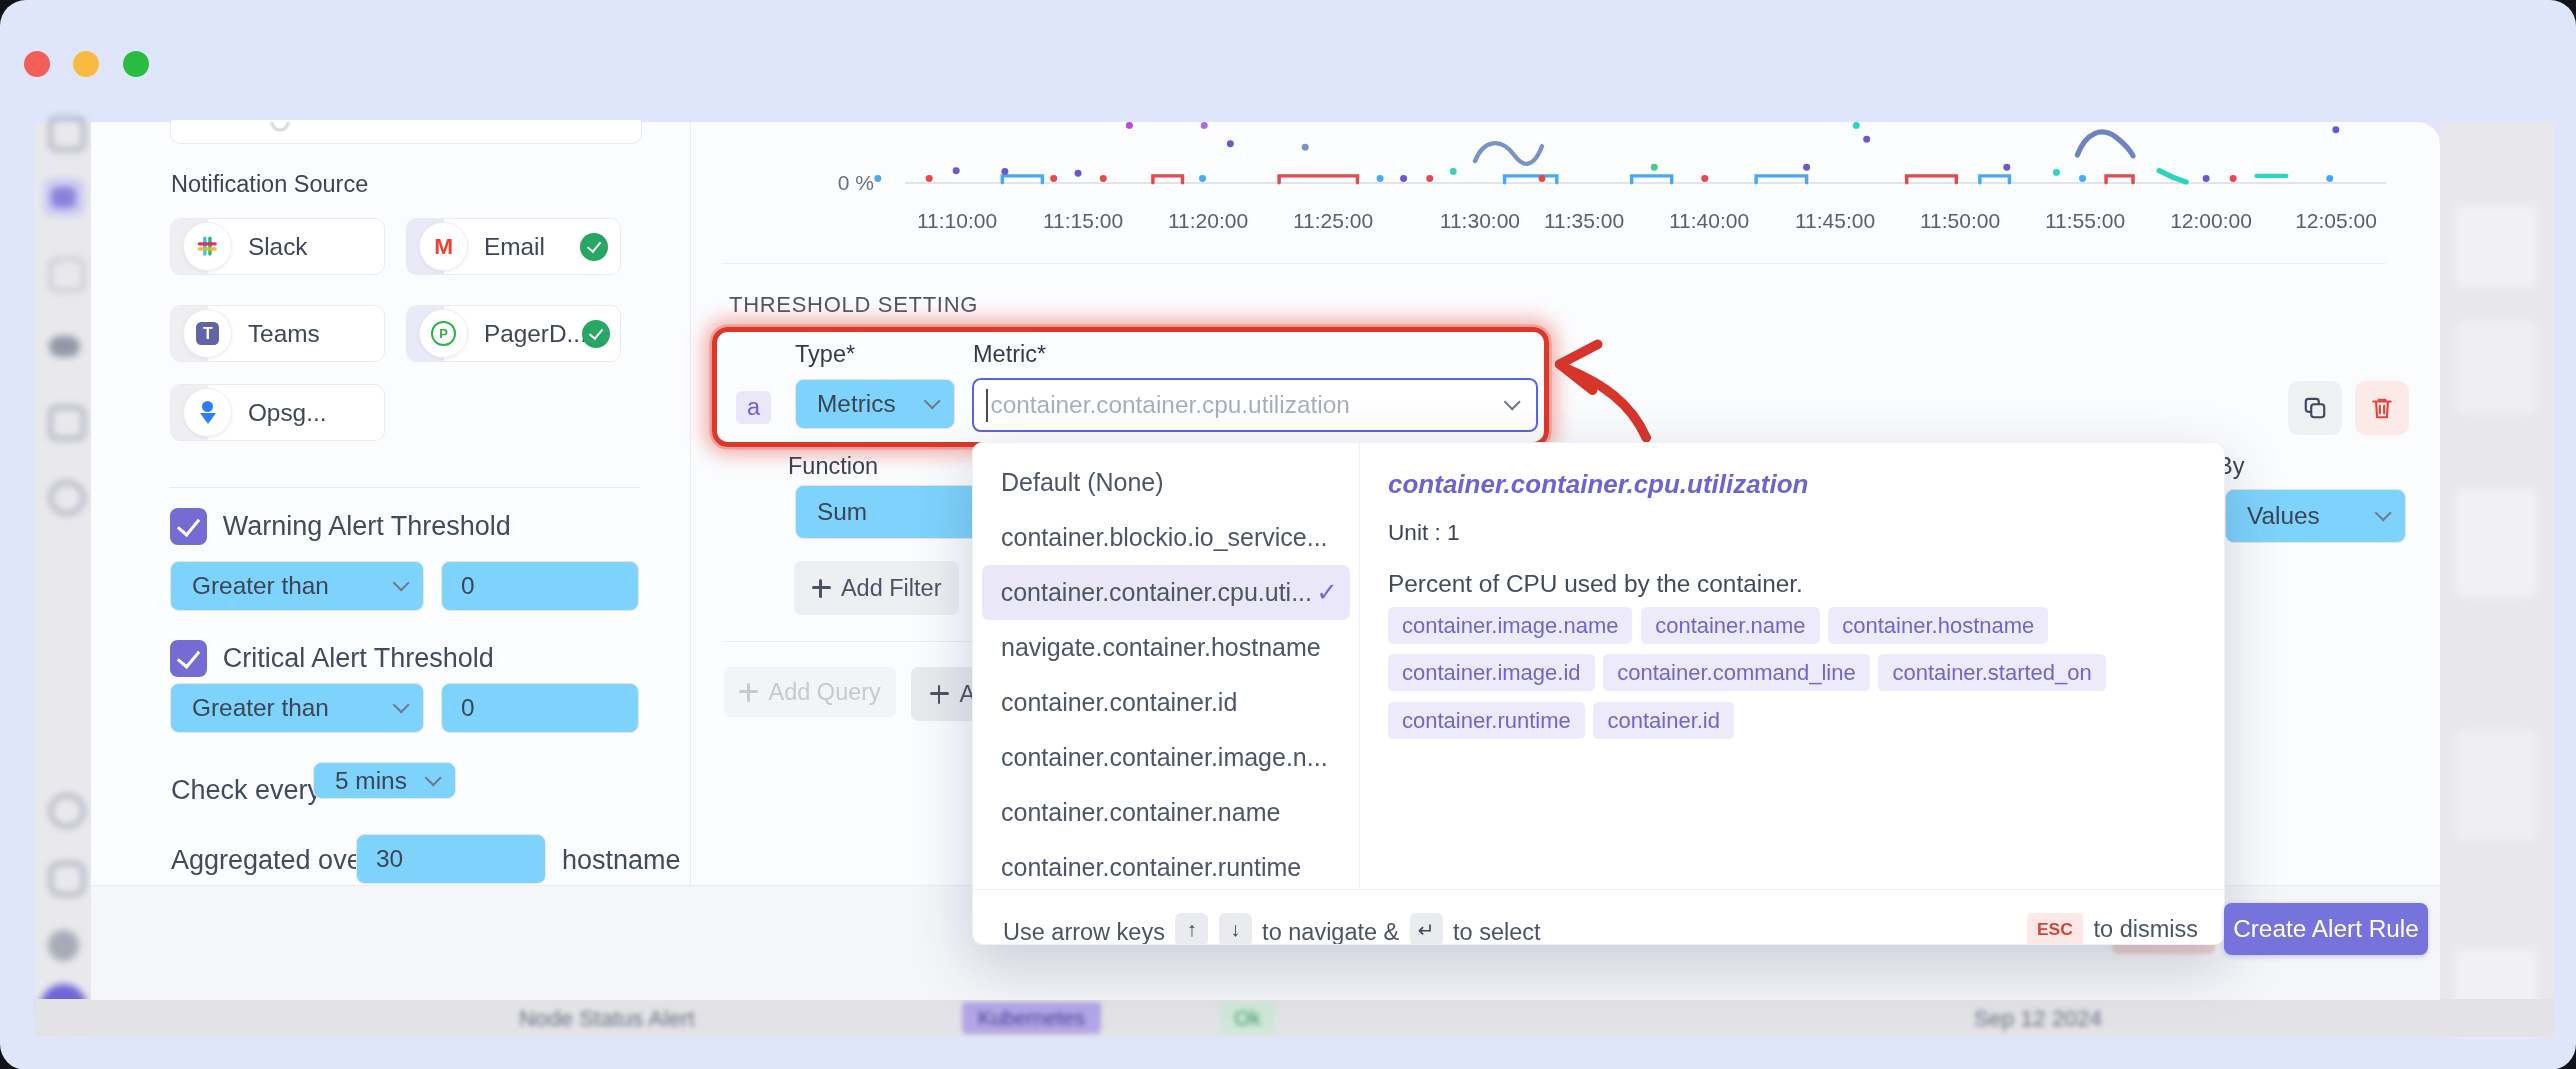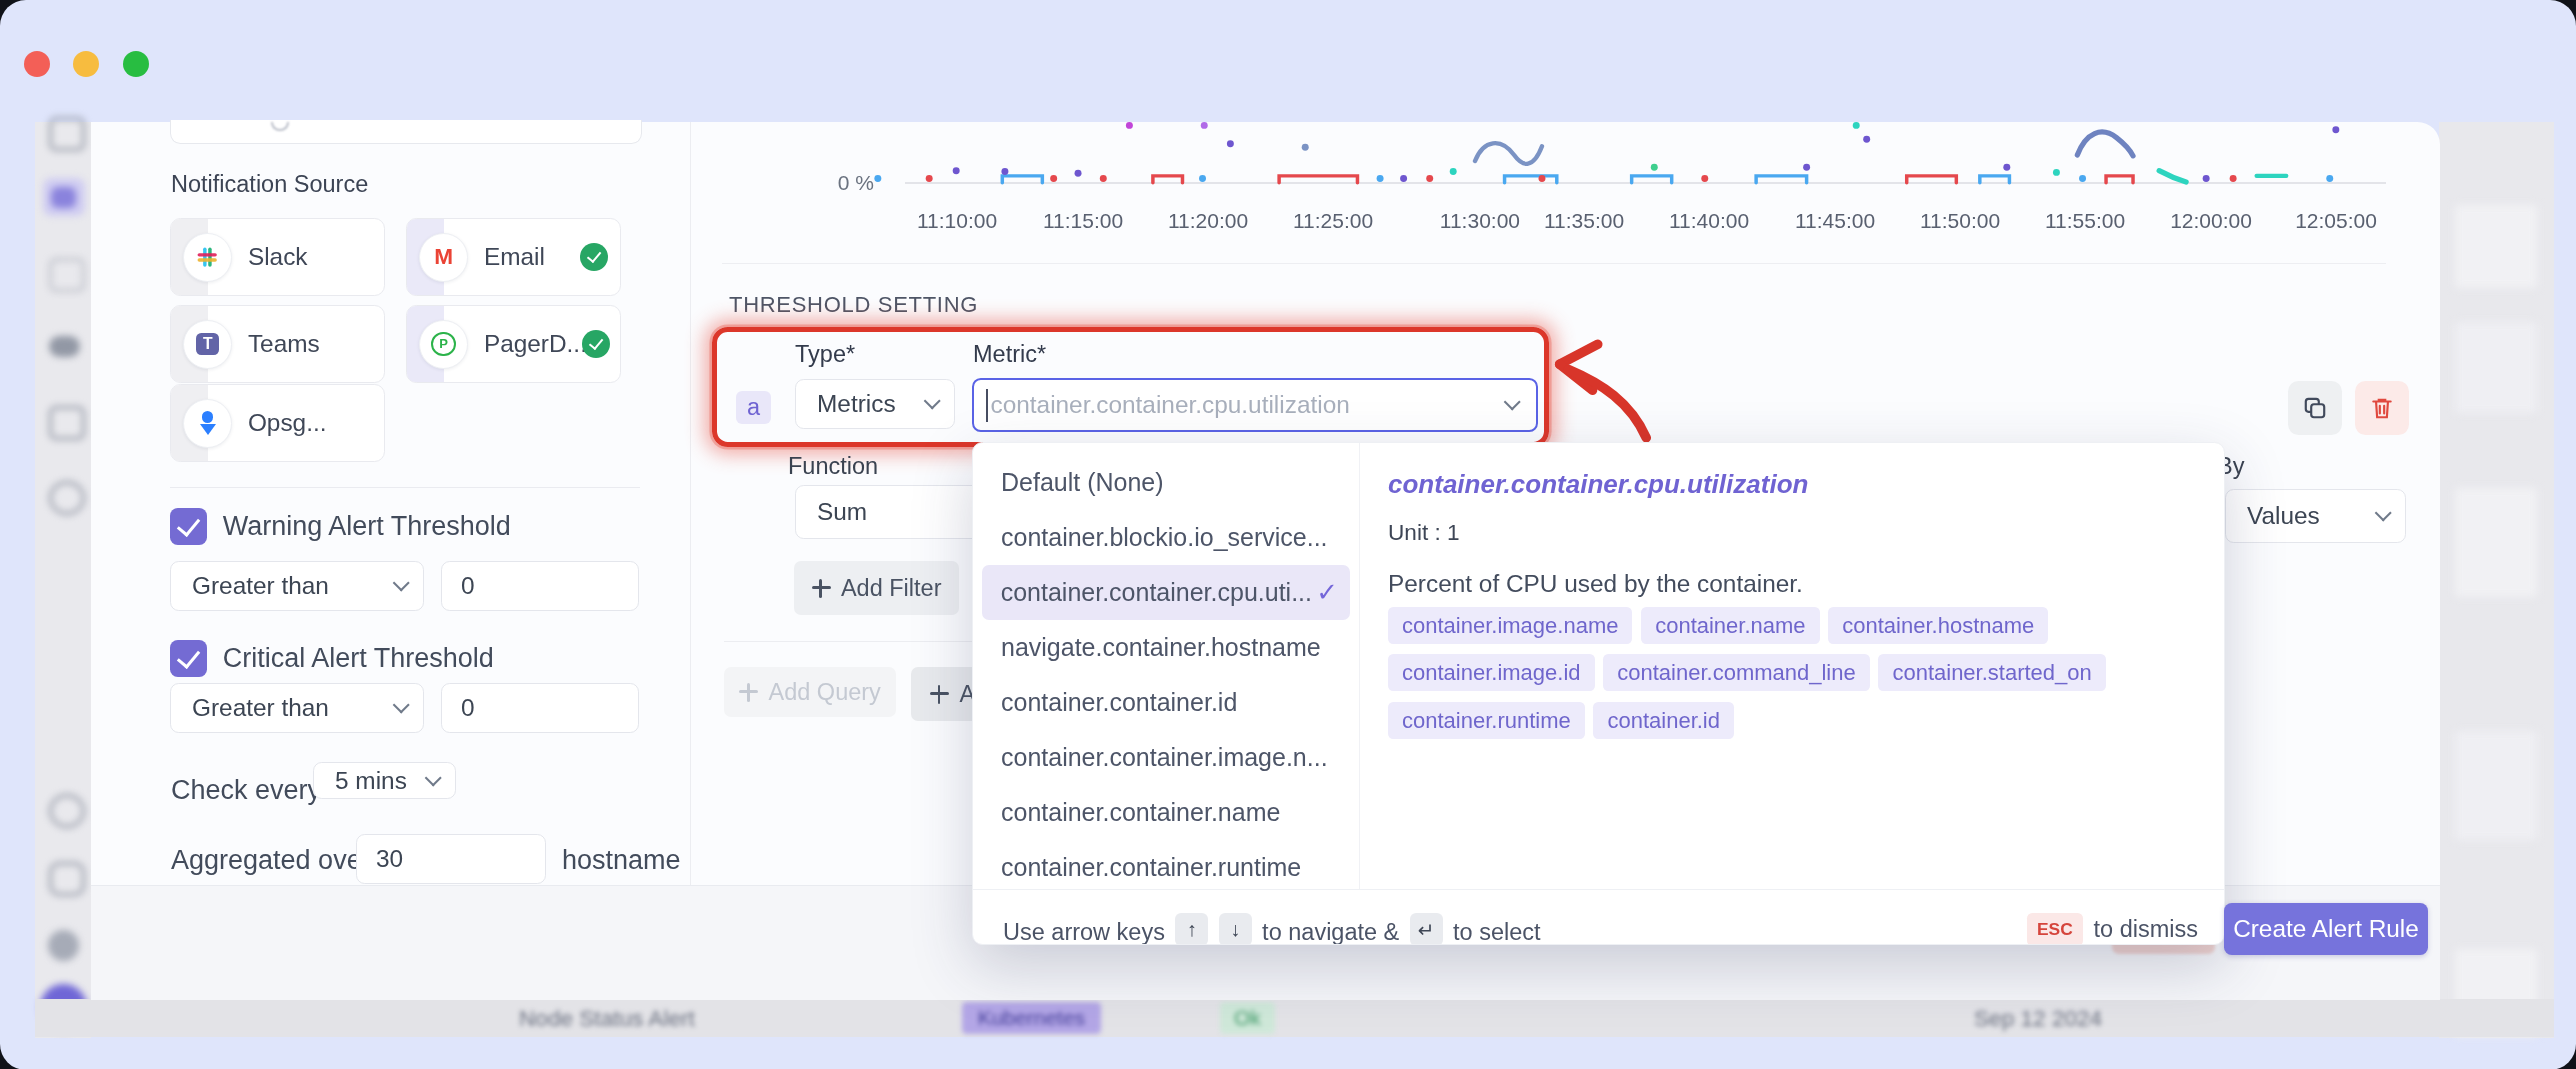--- a/index.html
+++ b/index.html
@@ -13,34 +13,34 @@
   .blur4{filter:blur(3.5px);}
   .blur5{filter:blur(4.4px);}
   .rstrip{left:2439px;top:122px;width:115px;height:916px;background:#e8e8ec;}
   .bgrow{left:35px;top:999px;width:2519px;height:38px;background:#e3e3e7;}
   .drawer{left:91px;top:122px;width:2349px;height:877px;background:#fbfcfe;border-top-right-radius:22.6px;}
   .footstripe{left:91px;top:885px;width:2349px;height:114px;background:#f5f6f9;border-top:0.9px solid #e9ebf0;}
   .vdiv{left:690px;top:122px;width:0;height:763px;border-left:0.9px solid #ecedf1;}
   
   .lbl{color:#424b5b;font-size:27px;}
   
-  .sel,.inp{background:#ffffff;border:1.7px solid #e4e6ec;border-radius:8.7px;display:flex;align-items:center;color:#3c4553;font-size:24.4px;box-sizing:border-box;}
+  .sel,.inp{background:#7dd3fc;border:1.7px solid #e4e6ec;border-radius:8.7px;display:flex;align-items:center;color:#3c4553;font-size:24.4px;box-sizing:border-box;}
   .sel{justify-content:space-between;padding:0 15.7px 0 21px;}
   .inp{padding:0 0 0 19px;}
   .chev{width:10.4px;height:10.4px;border-right:2.2px solid #707a8a;border-bottom:2.2px solid #707a8a;transform:rotate(45deg);margin-top:-5.2px;flex:none;}
   .plus{position:relative;width:19px;height:19px;flex:none;}
   .plus::before,.plus::after{content:"";position:absolute;background:currentColor;border-radius:1.7px;}
   .plus::before{left:7.8px;top:0;width:2.6px;height:19px;}
   .plus::after{left:0;top:7.8px;width:19px;height:2.6px;}
   .ckbox{width:37px;height:37px;background:#746bd3;border-radius:7.8px;display:flex;align-items:center;justify-content:center;}
   .ck{width:9.6px;height:18.3px;border-right:3.5px solid #fff;border-bottom:3.5px solid #fff;transform:rotate(40deg);margin-top:-4.4px;}
   .badge{width:28px;height:28px;border-radius:50%;background:#27a664;display:flex;align-items:center;justify-content:center;flex:none;}
   .badge .ck{width:6.1px;height:11.3px;border-right:2.6px solid #fff;border-bottom:2.6px solid #fff;margin-top:-2.6px;}
   
-  .card{position:absolute;width:215px;height:78px;background:#fff;border:1.7px solid #e9eaef;border-radius:10.4px;box-sizing:border-box;display:flex;align-items:center;}
+  .card{position:absolute;width:215px;height:57px;background:#fff;border:1.7px solid #e9eaef;border-radius:10.4px;box-sizing:border-box;display:flex;align-items:center;}
   .cstrip{position:absolute;left:0;top:0;bottom:0;width:37px;border-radius:8.7px 0 0 8.7px;}
   .cicon{position:relative;width:47px;height:47px;background:#fff;border:0.9px solid #edeff3;border-radius:50%;margin-left:12.2px;display:flex;align-items:center;justify-content:center;box-shadow:0 0.9px 3.5px rgba(30,35,60,.08);flex:none;}
   .clabel{margin-left:15.7px;font-size:24.4px;color:#3f4757;white-space:nowrap;overflow:hidden;}
   
   .redbox{left:712px;top:327px;width:837px;height:120px;border:5.2px solid #dc372a;border-radius:15.7px;box-shadow:0 0 0 2.6px rgba(230,70,55,.30),0 0 19px 6.1px rgba(230,70,55,.45);box-sizing:border-box;}
   .achip{left:736px;top:391px;width:35px;height:33px;background:#e9e7f9;border-radius:6.1px;color:#6f63d2;font-size:23.5px;display:flex;align-items:center;justify-content:center;}
   .flabel{font-size:23.5px;color:#333b4c;}
   .metricin{left:972px;top:378px;width:566px;height:54px;background:#fff;border:2.6px solid #5a63e6;border-radius:8.7px;box-sizing:border-box;display:flex;align-items:center;padding:0 17.4px 0 12.2px;}
   .cursorbar{width:1.7px;height:33px;background:#474d61;margin-right:2.6px;flex:none;}
   .ph{color:#a8afbc;font-size:24.4px;flex:1;white-space:nowrap;overflow:hidden;}

